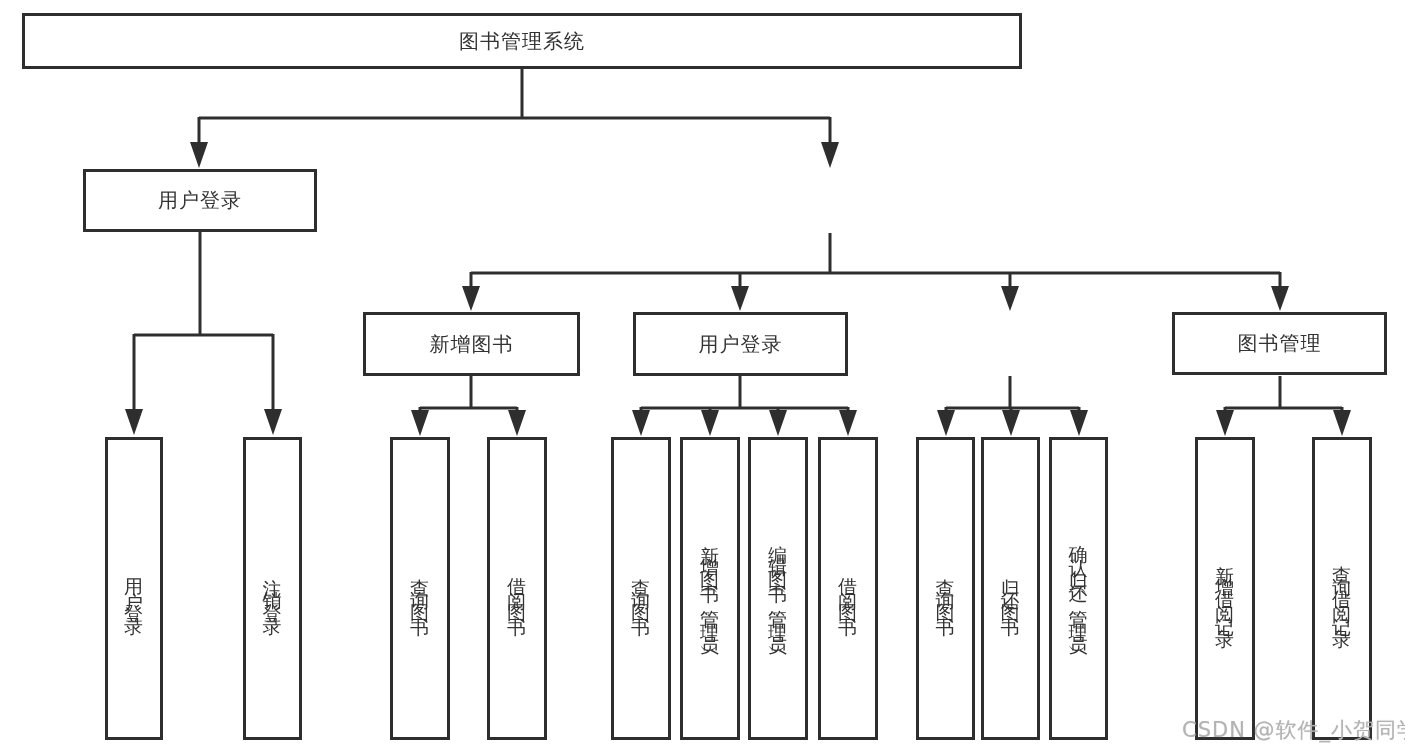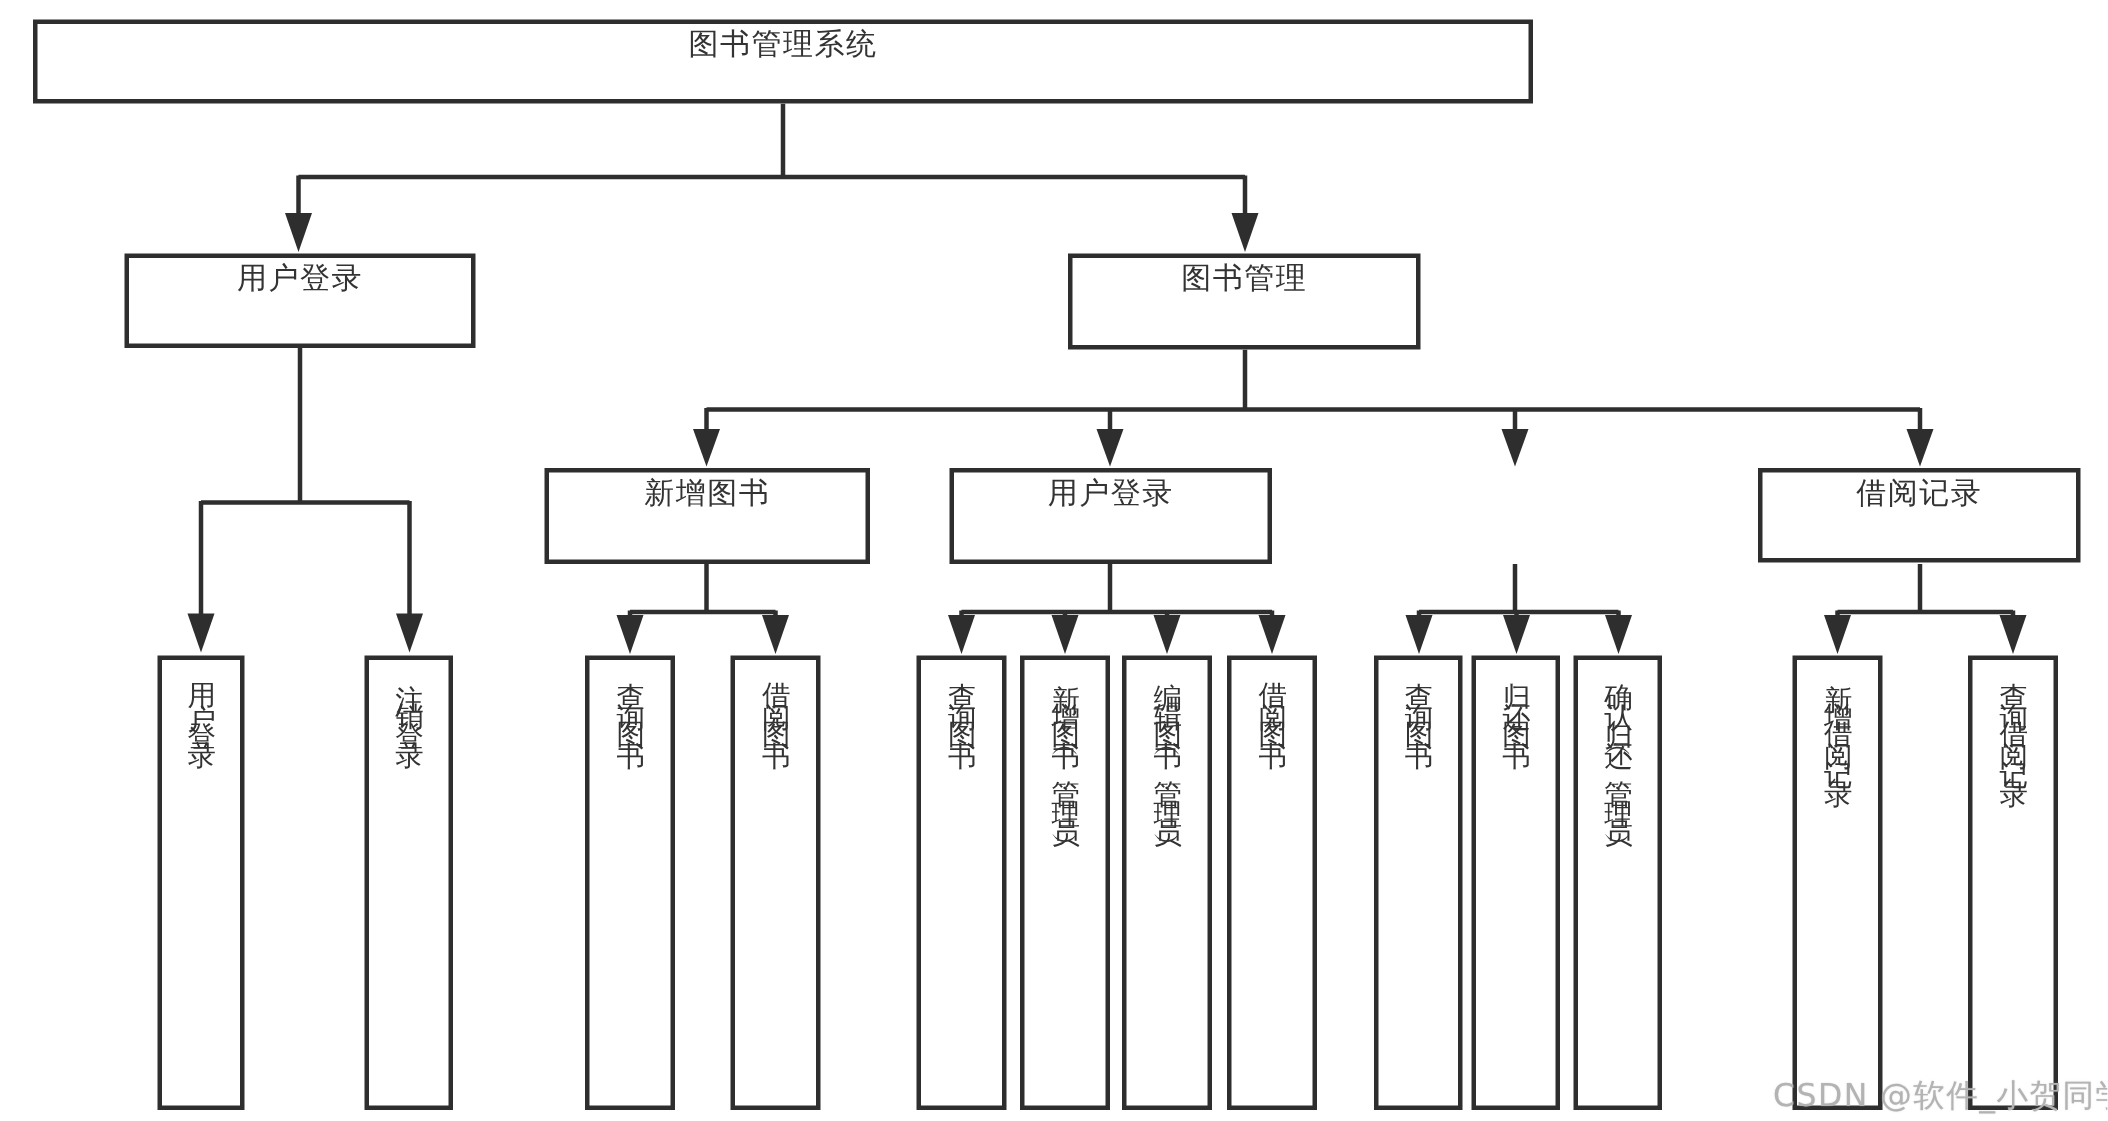--- a/index.html
+++ b/index.html
@@ -10,21 +10,21 @@
     font-family:"DejaVu Sans",sans-serif;
     overflow:hidden;
   }
   .wires{position:absolute;left:0;top:0;}
   .box{
     position:absolute;
     box-sizing:border-box;
     border:3px solid #2e2e2e;
     background:#ffffff;
     display:flex;
-    align-items:flex-start;
+    align-items:center;
     justify-content:center;
     color:#333333;
   }
   .hbox .lbl{
     font-size:20px;
     letter-spacing:1px;
     white-space:nowrap;
   }
   .vbox .lbl{
     writing-mode:vertical-rl;
@@ -122,39 +122,36 @@
     </g>
   </svg>
 
   <div class="box hbox" style="left:22px;top:13px;width:1000px;height:56px;">
     <span class="lbl">图书管理系统</span>
   </div>
 
   <div class="box hbox" style="left:83px;top:169px;width:234px;height:63px;">
     <span class="lbl">用户登录</span>
   </div>
-  <div class="box hbox" style="left:712px;top:169px;width:235px;height:64px;">
-    <span class="lbl">图书管理</span>
-  </div>
 
   <div class="box vbox" style="left:105px;top:437px;width:58px;height:303px;">
     <span class="lbl">用户登录</span>
   </div>
   <div class="box vbox" style="left:243px;top:437px;width:59px;height:303px;">
     <span class="lbl">注销登录</span>
   </div>
 
   <div class="box hbox" style="left:363px;top:312px;width:217px;height:64px;">
     <span class="lbl">新增图书</span>
   </div>
   <div class="box hbox" style="left:633px;top:312px;width:215px;height:64px;">
     <span class="lbl">用户登录</span>
   </div>
   <div class="box hbox" style="left:1172px;top:312px;width:215px;height:63px;">
-    <span class="lbl">借阅记录</span>
+    <span class="lbl">图书管理</span>
   </div>
 
   <div class="box vbox" style="left:390px;top:437px;width:60px;height:303px;">
     <span class="lbl">查询图书</span>
   </div>
   <div class="box vbox" style="left:487px;top:437px;width:60px;height:303px;">
     <span class="lbl">借阅图书</span>
   </div>
 
   <div class="box vbox" style="left:611px;top:437px;width:60px;height:303px;">

